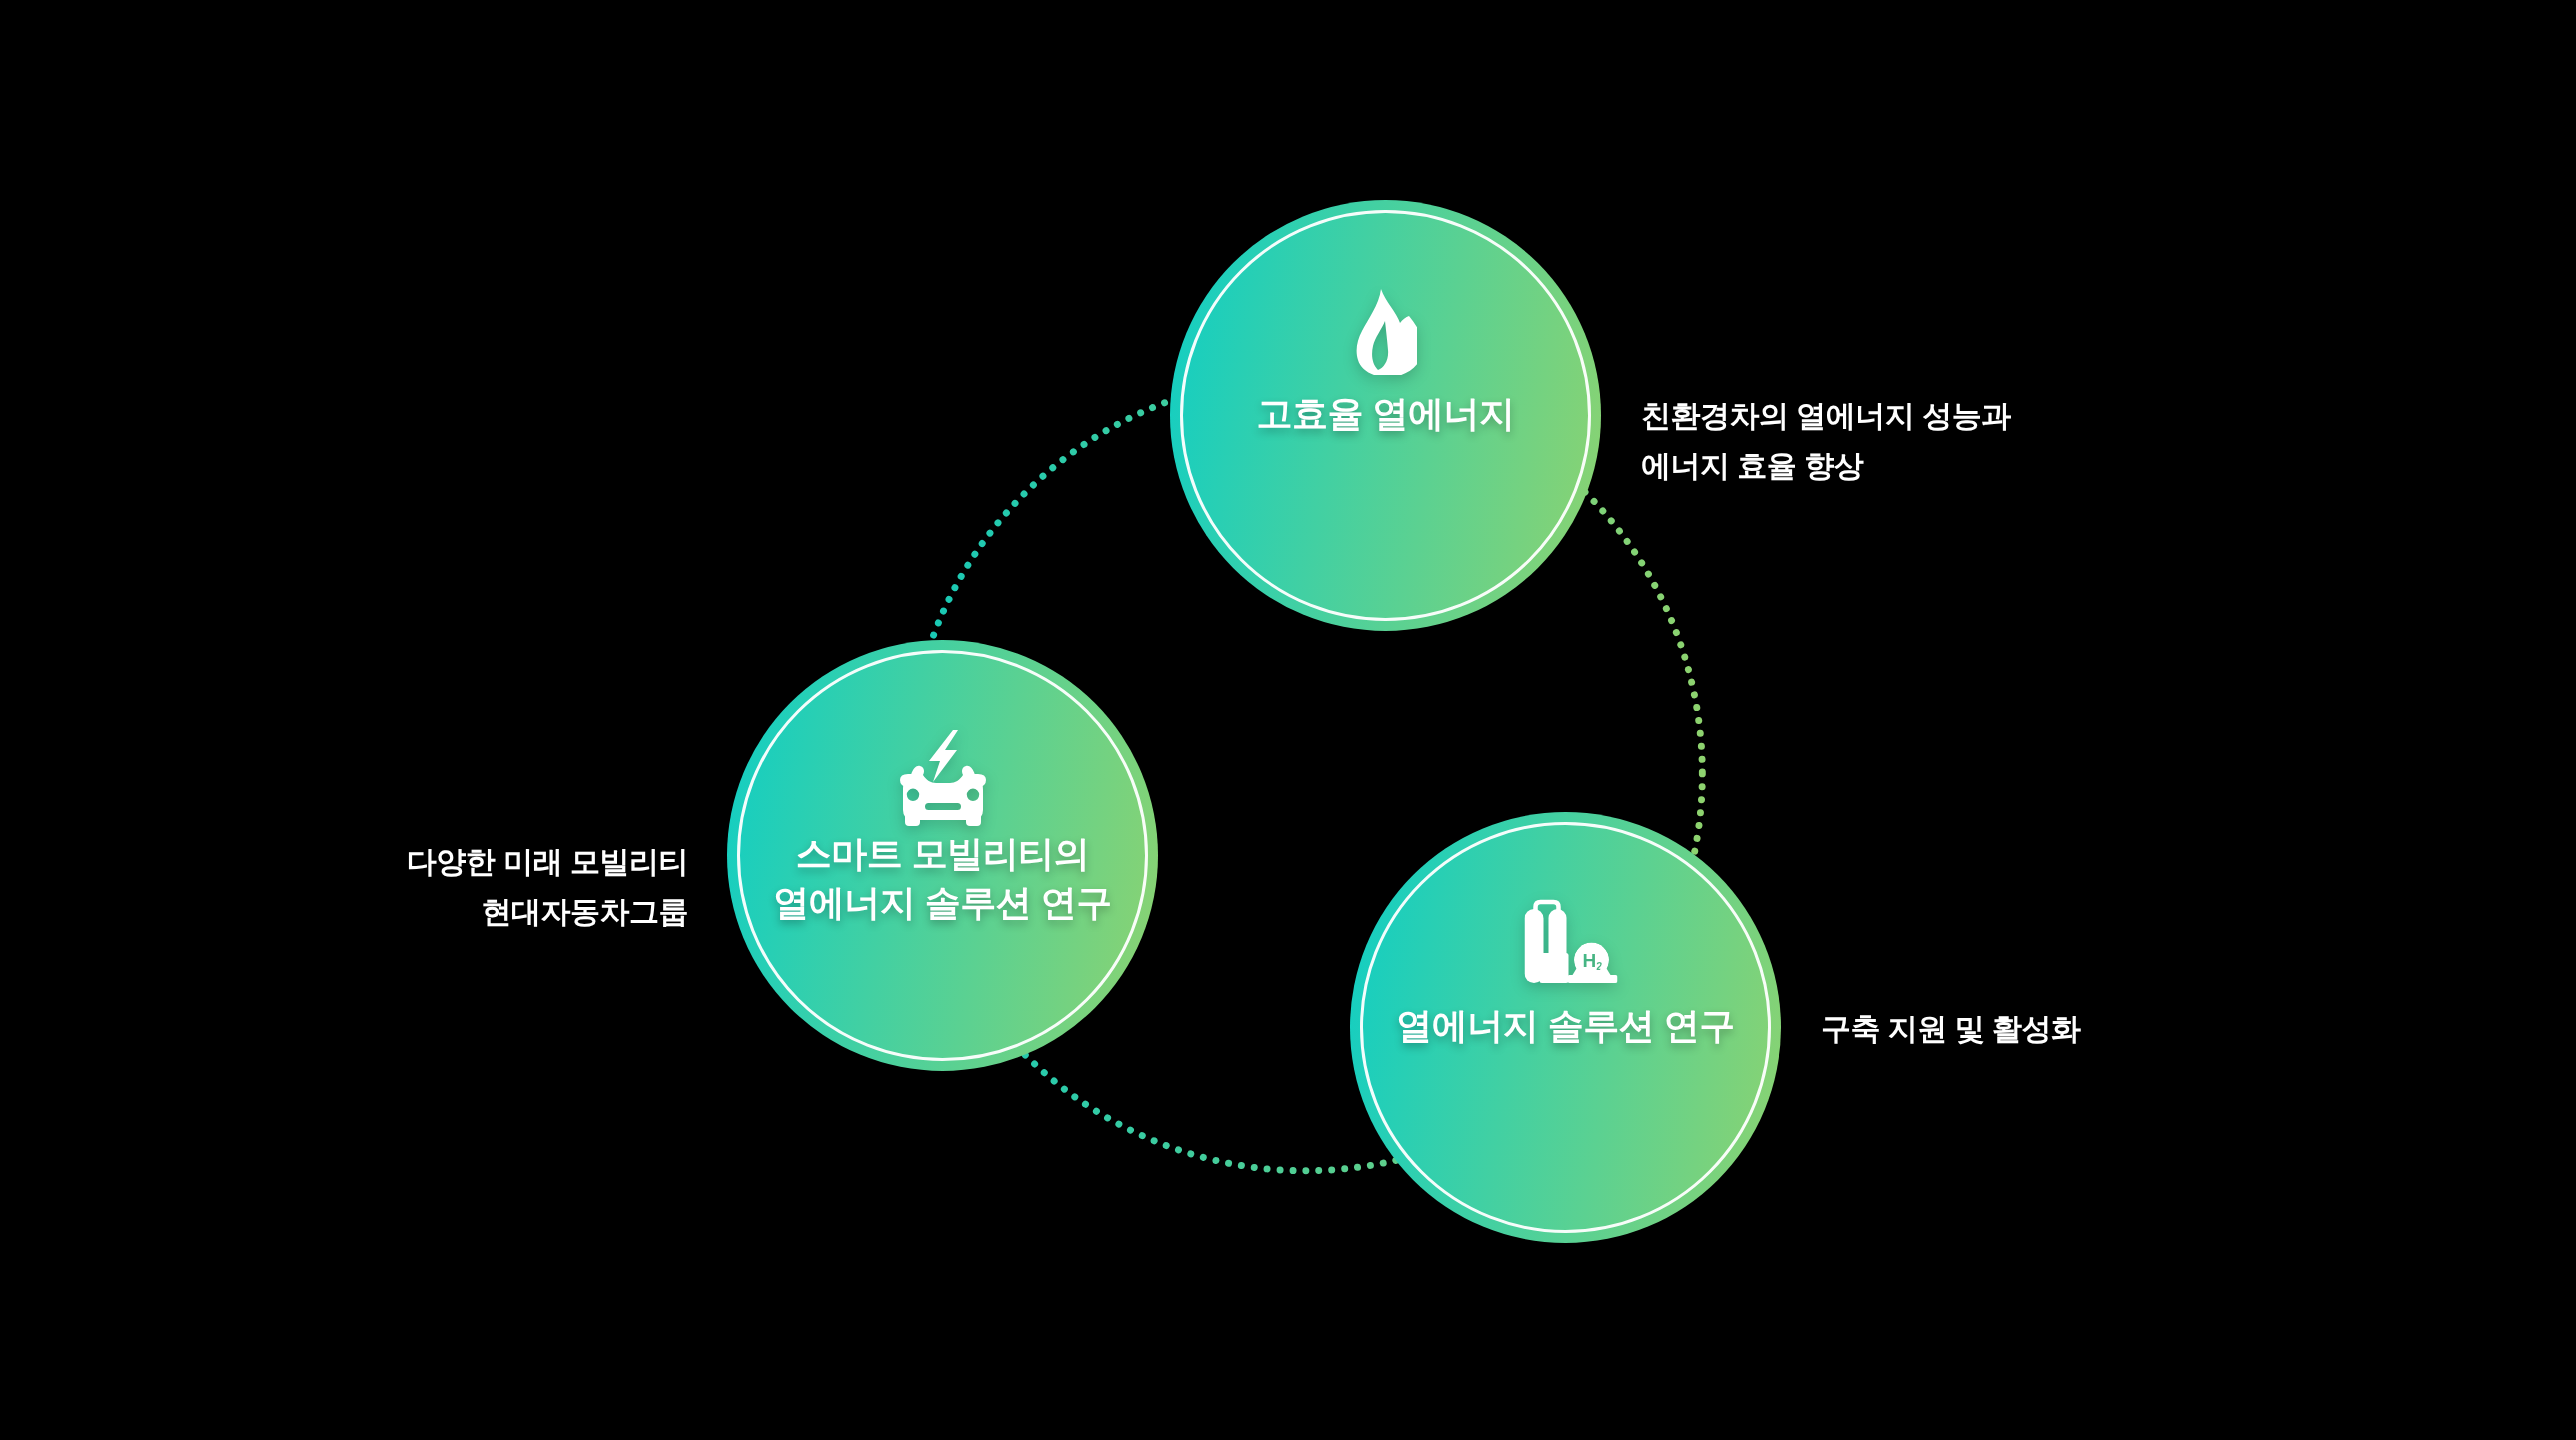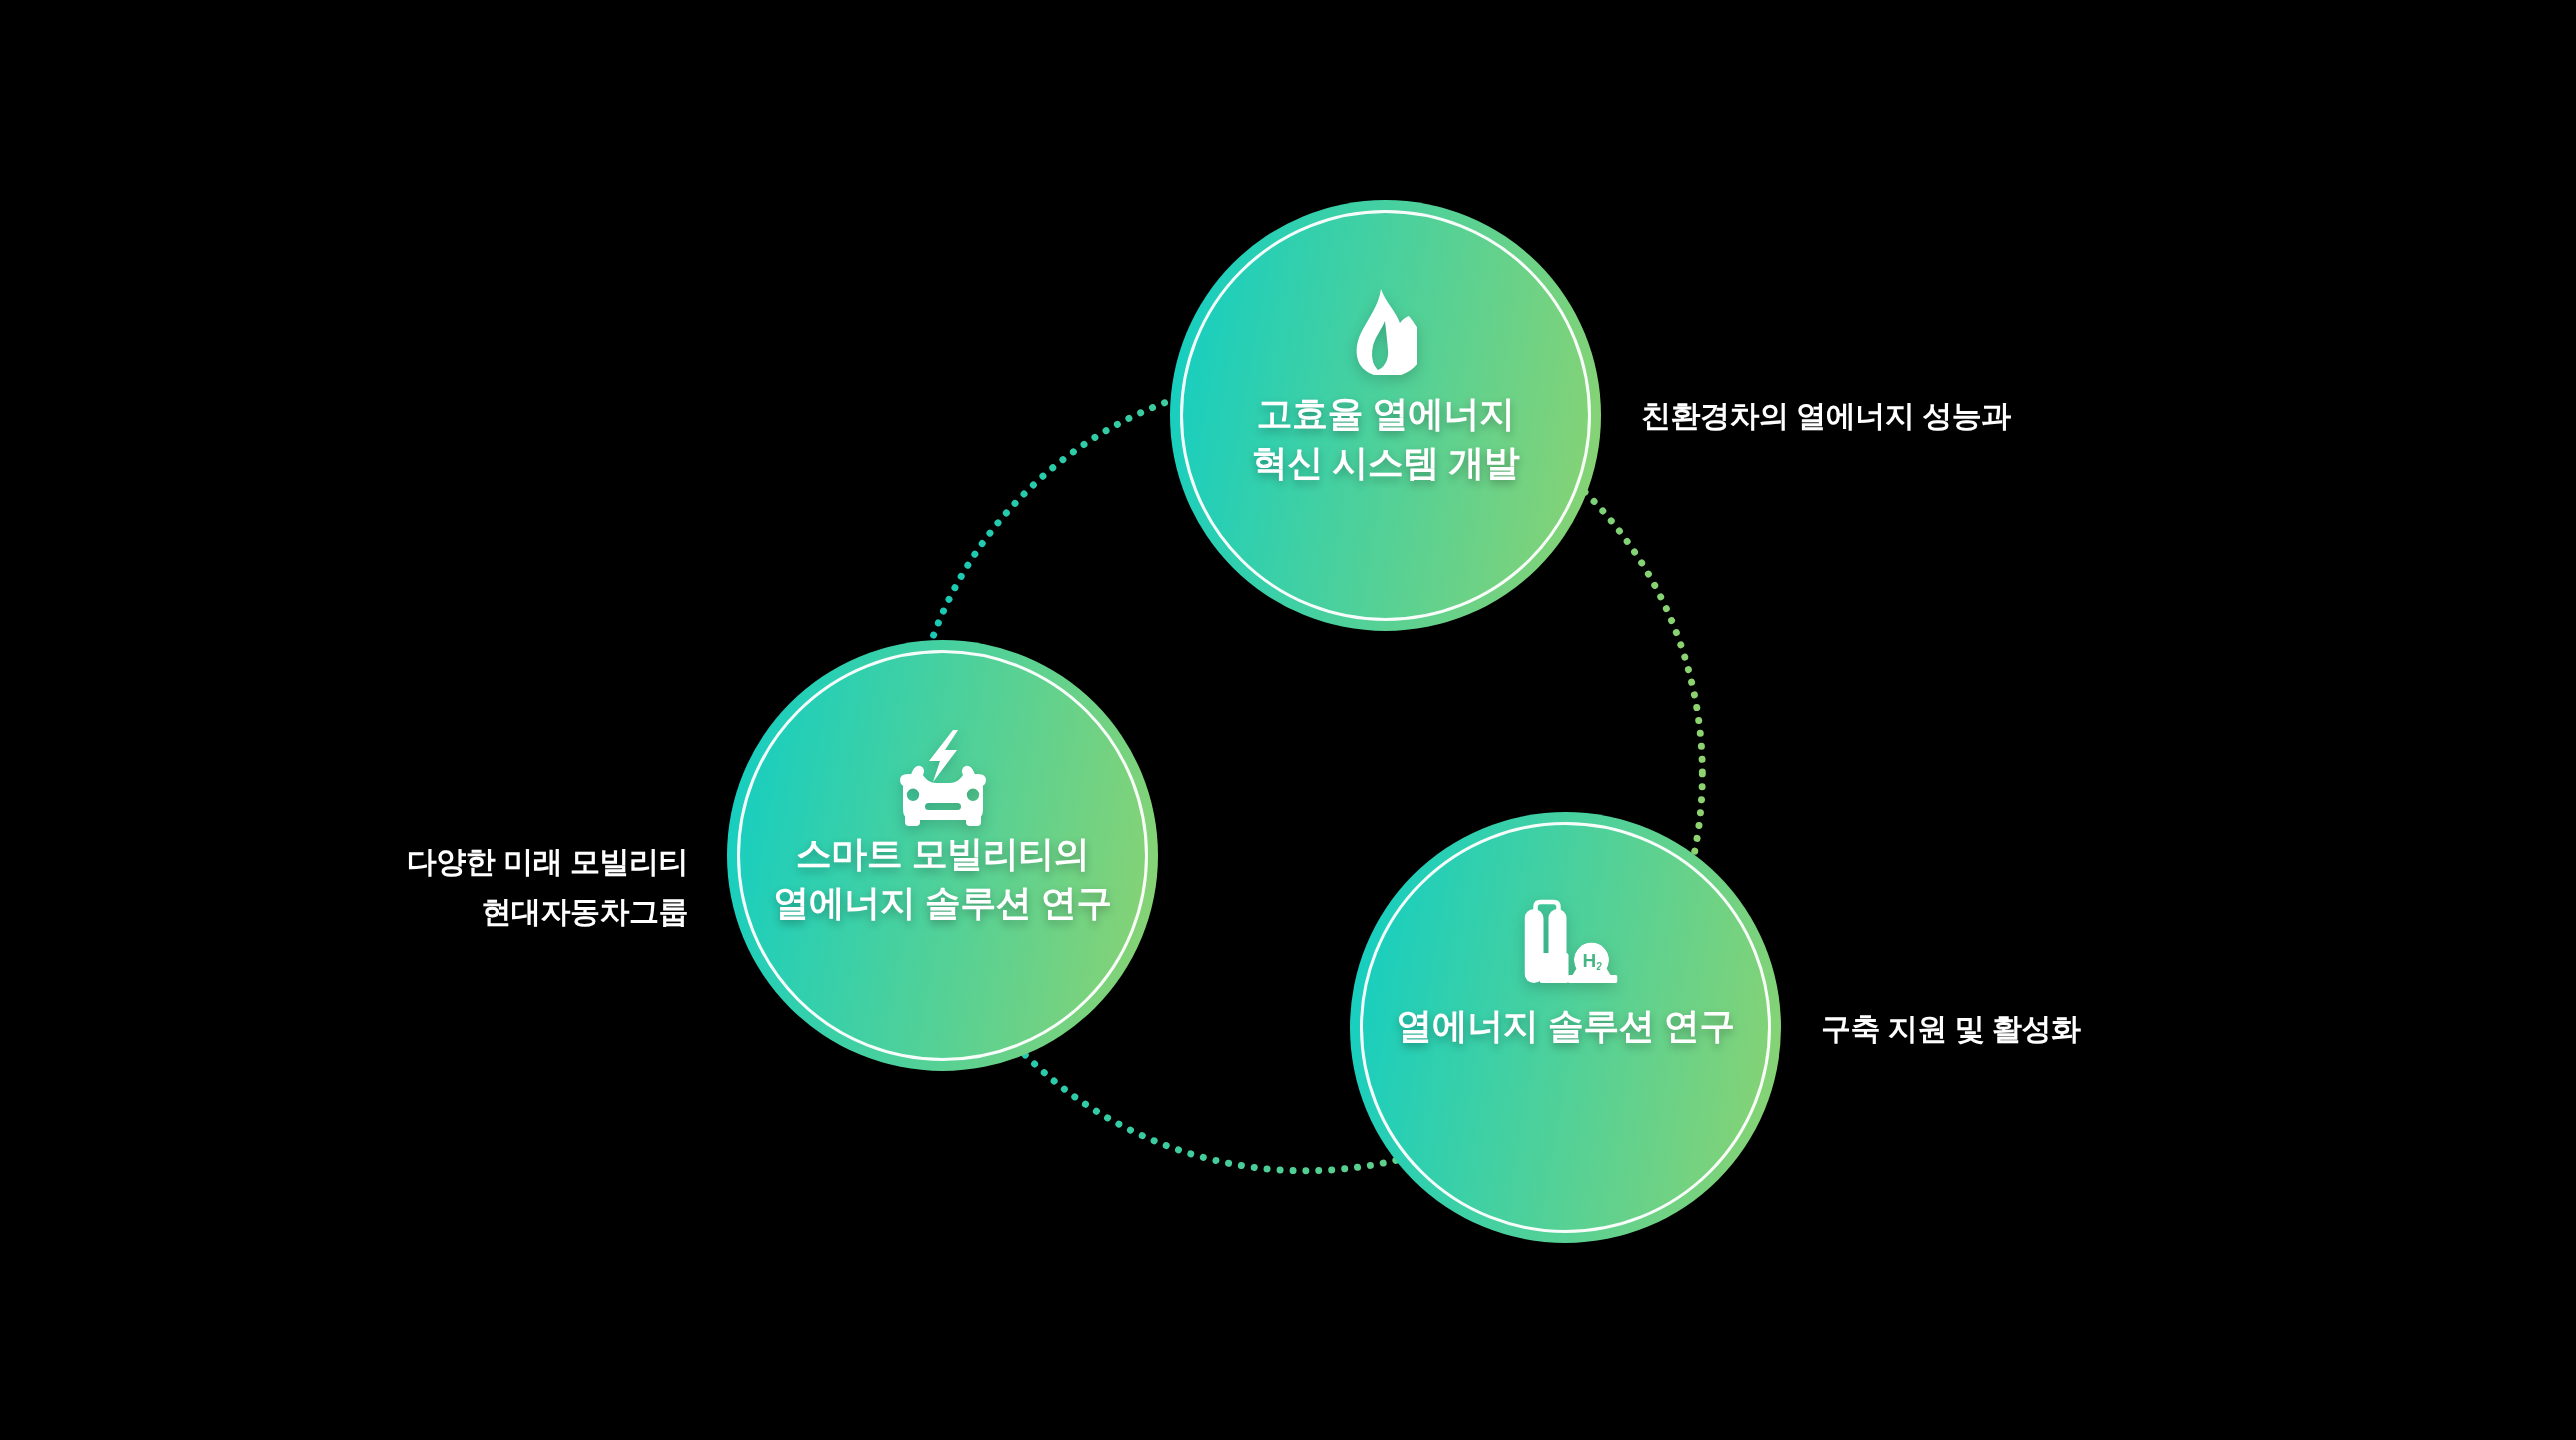--- a/index.html
+++ b/index.html
@@ -85,21 +85,20 @@
         C 0 64, 2 53, 7 44
         C 13 32, 24 18, 26 2 Z
         M30 34
         C 27 42, 20 50, 18 59
         C 16 68, 17 77, 23 83
         C 29 81, 34 73, 33 63
         C 32 52, 31 43, 30 34 Z"></path>
     </svg>
     <div class="node-title">
       <span>고효율 열에너지</span>
-      <span>혁신 시스템 개발</span>
     </div>
   </div>
 
   <div class="node" id="node-mobility">
     <div class="node-ring"></div>
     <svg class="node-icon" id="icon-car" width="90" height="97" viewBox="0 0 90 97">
 
       <path fill="#fff" d="M55 0 L31 31 L42 31 L35 52 L59 20 L47 20 L60 0 Z"></path>
 
       <path fill="#fff" d="M10 44 Q2 44 2 50 Q2 56 9 57 L15 57 L15 44 Z"></path>
@@ -159,20 +158,21 @@
 
       <circle cx="67" cy="61" r="17.5" fill="#fff" mask="url(#h2mask)"></circle>
     </svg>
     <div class="node-title">
       <span>열에너지 솔루션 연구</span>
     </div>
   </div>
 
   <div class="side-label" id="label-thermal">
     <span>친환경차의 열에너지 성능과</span>
+    <span>에너지 효율 향상</span>
   </div>
   <div class="side-label" id="label-mobility">
     <span>다양한 미래 모빌리티</span>
     <span>현대자동차그룹</span>
   </div>
   <div class="side-label" id="label-hydrogen">
     <span>구축 지원 및 활성화</span>
   </div>
 
 </div>

